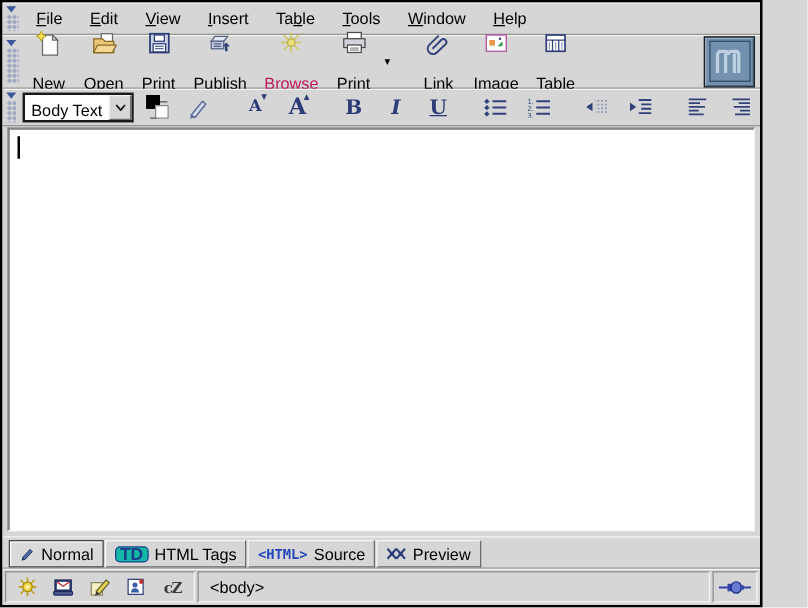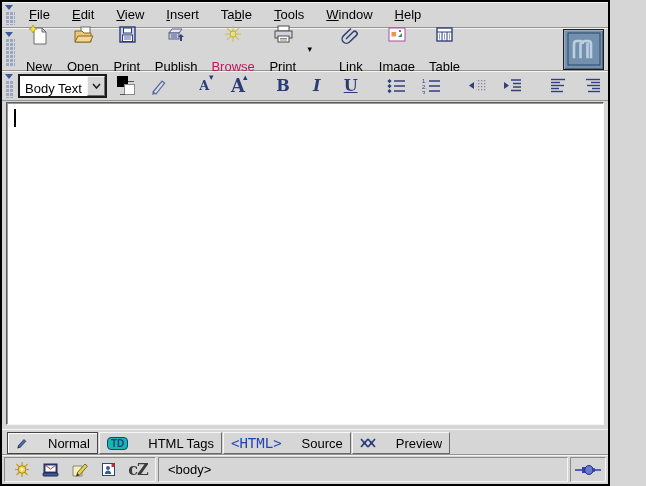--- a/index.html
+++ b/index.html
@@ -51,33 +51,33 @@
   .sw-bg{position:absolute;left:9px;top:10px;width:11px;height:11px;background:#fff;border:1px solid #8a8a8a}
   .sw-bg::after{content:"";position:absolute;left:-5px;top:9px;width:5px;height:1px;background:#555}
 
   
   .edit-wrap{flex:1;padding:1px 4px 4px 4px;background:#d6d6d6;min-height:0}
   .edit{position:relative;height:100%;background:#fff;border:1px solid;border-color:#5c5c5c #f6f6f6 #f6f6f6 #5c5c5c;box-shadow:inset 1px 1px 0 #9a9a9a}
   .caret{position:absolute;left:7px;top:6px;width:2px;height:18px;background:#000}
 
   
   .tabbar{height:26px;background:#d6d6d6;display:flex;align-items:flex-end;padding:2px 0 0 5px;border-bottom:1px solid #94948e;box-shadow:inset 0 1px 0 #f4f4f0}
-  .tab{display:flex;align-items:center;gap:20px;height:22px;padding:0 7px;background:#d6d6d6;border:1px solid;border-color:#f6f6f6 #6a6a6a #6a6a6a #f6f6f6;margin-right:1px;cursor:default;white-space:nowrap}
+  .tab{display:flex;align-items:center;gap:5px;height:22px;padding:0 7px;background:#d6d6d6;border:1px solid;border-color:#f6f6f6 #6a6a6a #6a6a6a #f6f6f6;margin-right:1px;cursor:default;white-space:nowrap}
   .tab.active{border-color:#444 #444 #444 #444;box-shadow:inset 1px 1px 0 #fff;background:#dadada}
-  .badge-td{font-size:10px;font-weight:bold;color:#1c3c8c;border:1px solid #1c3c8c;border-radius:4px;background:#14b8a6;padding:0 3px;line-height:11px}
-  .badge-html{font-family:"DejaVu Sans Mono",monospace;font-size:14px;color:#2244bb;font-weight:normal}
+  .badge-td{font-size:14px;font-weight:bold;color:#1c3c8c;border:1px solid #1c3c8c;border-radius:4px;background:#14b8a6;padding:0 3px;line-height:11px}
+  .badge-html{font-family:"DejaVu Sans Mono",monospace;font-size:11px;color:#2244bb;font-weight:bold}
 
   
   .statusbar{height:29px;background:#d6d6d6;display:flex;align-items:stretch;padding:2px;gap:2px;box-shadow:inset 0 1px 0 #f4f4f0}
   .sb-cell{border:1px solid;border-color:#8c8c8c #f5f5f5 #f5f5f5 #8c8c8c;display:flex;align-items:center}
   .sb-icons{padding:0 7px;gap:9px}
   .sb-crumb{flex:1;padding-left:9px}
   .sb-right{width:36px;justify-content:center}
   .sb-ic{width:20px;height:17px;display:flex;align-items:center;justify-content:center;cursor:default}
-  .cz{font-family:"DejaVu Serif",serif;font-weight:bold;font-size:16px;color:#3c3c3c;letter-spacing:-1px}
+  .cz{font-family:"DejaVu Serif",serif;font-weight:bold;font-size:12px;color:#3c3c3c;letter-spacing:-1px}
 </style>
 </head>
 <body>
 
 <div class="window">
 
   <div class="bar menubar">
     <div class="grabber"></div>
     <div class="menu-item"><span></span><span class="u">F</span><span>ile</span></div>
     <div class="menu-item"><span></span><span class="u">E</span><span>dit</span></div>

